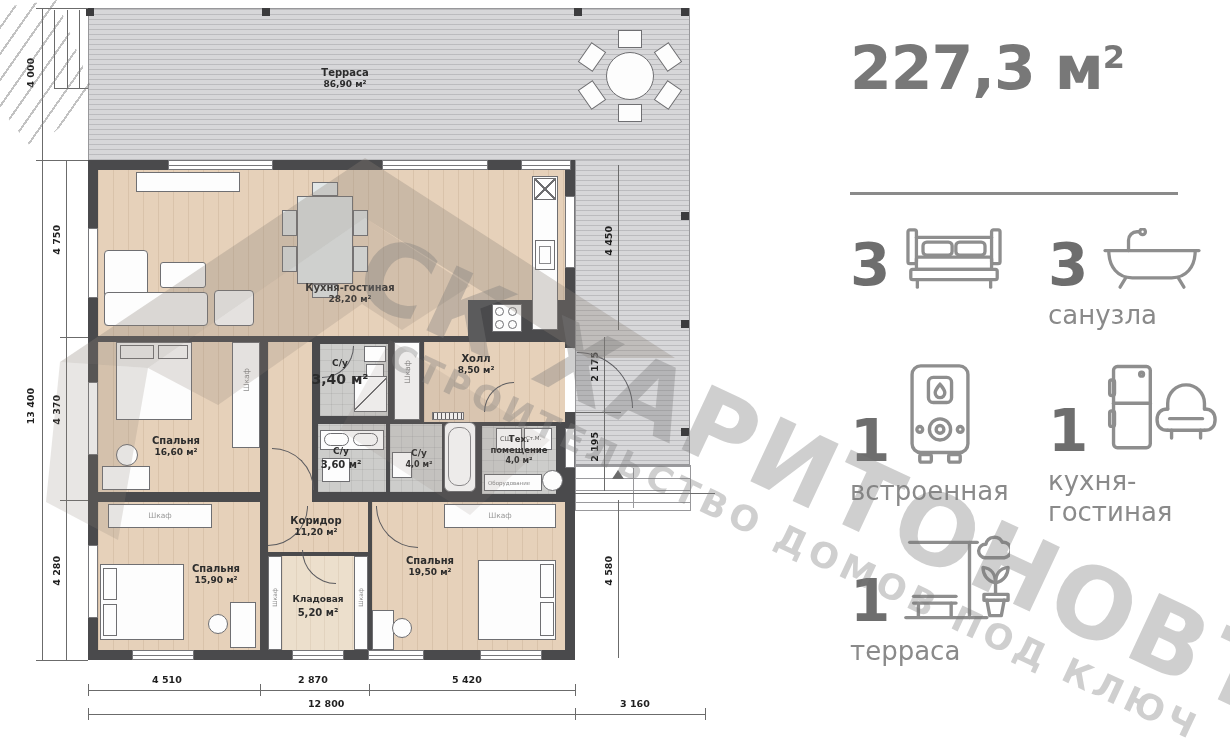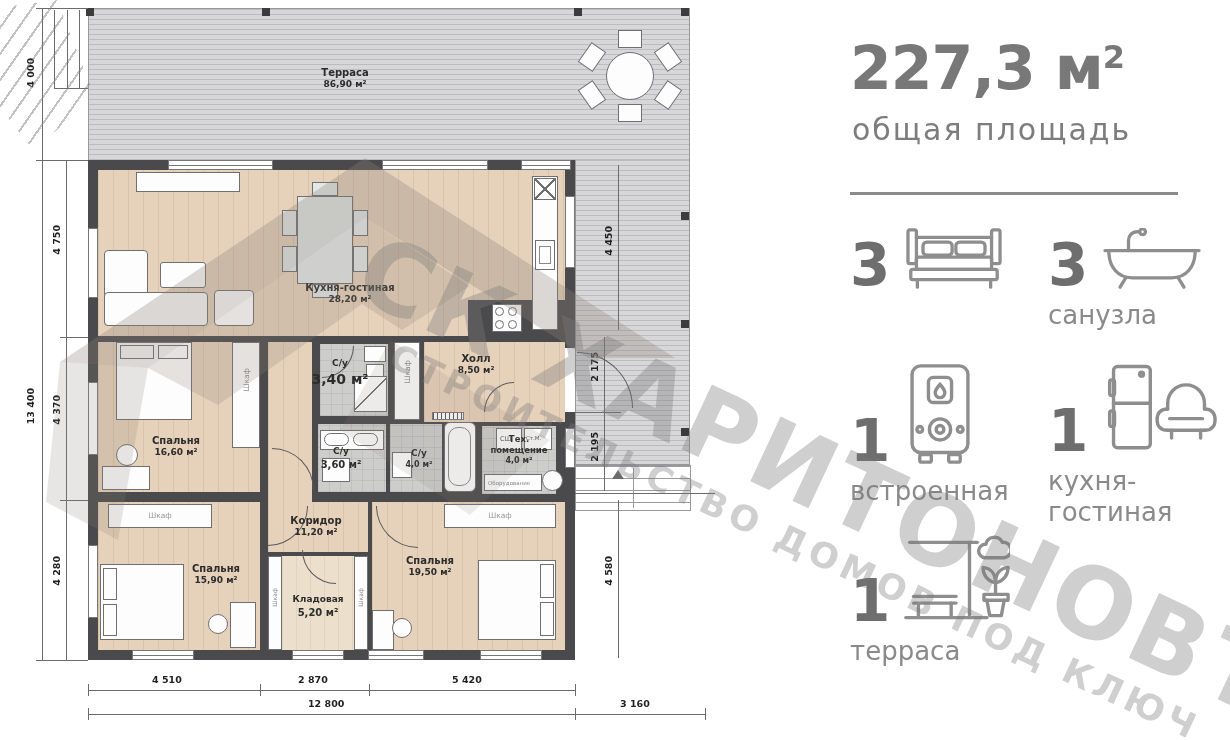--- a/index.html
+++ b/index.html
@@ -274,21 +274,20 @@
   <div class="abs dim" style="left:298px;top:674px">2 870</div>
   <div class="abs dim" style="left:452px;top:674px">5 420</div>
   <div class="abs dline" style="left:88px;top:714px;width:617px;height:1px"></div>
   <div class="abs dline" style="left:88px;top:708px;width:1px;height:12px"></div>
   <div class="abs dline" style="left:575px;top:708px;width:1px;height:12px"></div>
   <div class="abs dline" style="left:705px;top:708px;width:1px;height:12px"></div>
   <div class="abs dim" style="left:308px;top:698px">12 800</div>
   <div class="abs dim" style="left:620px;top:698px">3 160</div>
 
   <div class="abs big-area" style="left:850px;top:38px"><span>227,3</span> <span>м</span><sup>2</sup></div>
-  <div class="abs area-caption" style="left:852px;top:112px">общая площадь</div>
   <div class="abs divider" style="left:850px;top:192px;width:328px"></div>
 
   <div class="abs stat" style="left:850px;top:228px">
     <div class="stat-top">
       <span class="stat-count">3</span>
       <svg class="icon" width="104" height="62" viewBox="0 0 110 66">
         <rect x="6" y="2" width="9" height="36" rx="2"></rect>
           <rect x="95" y="2" width="9" height="36" rx="2"></rect>
         <line x1="15" y1="10" x2="95" y2="10"></line>
         <rect x="22" y="15" width="31" height="14" rx="4"></rect>

